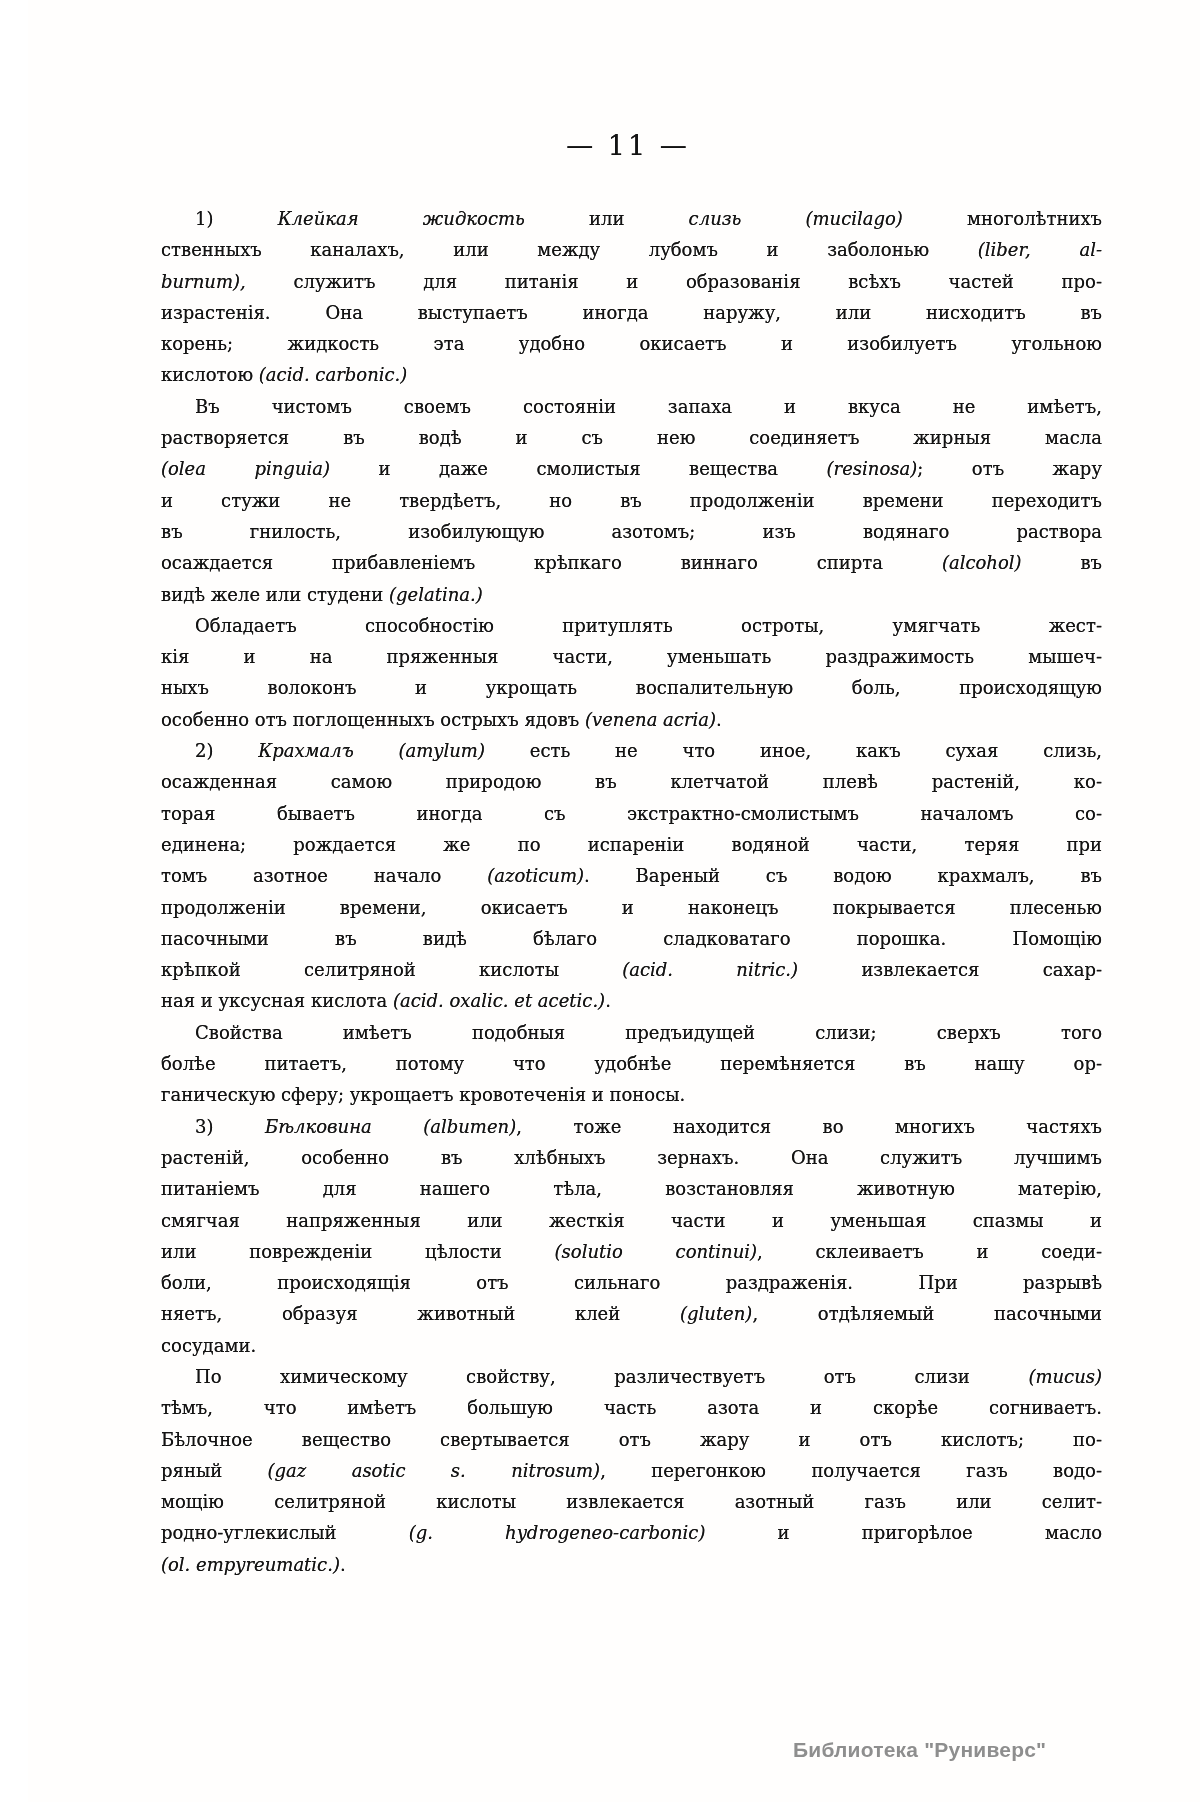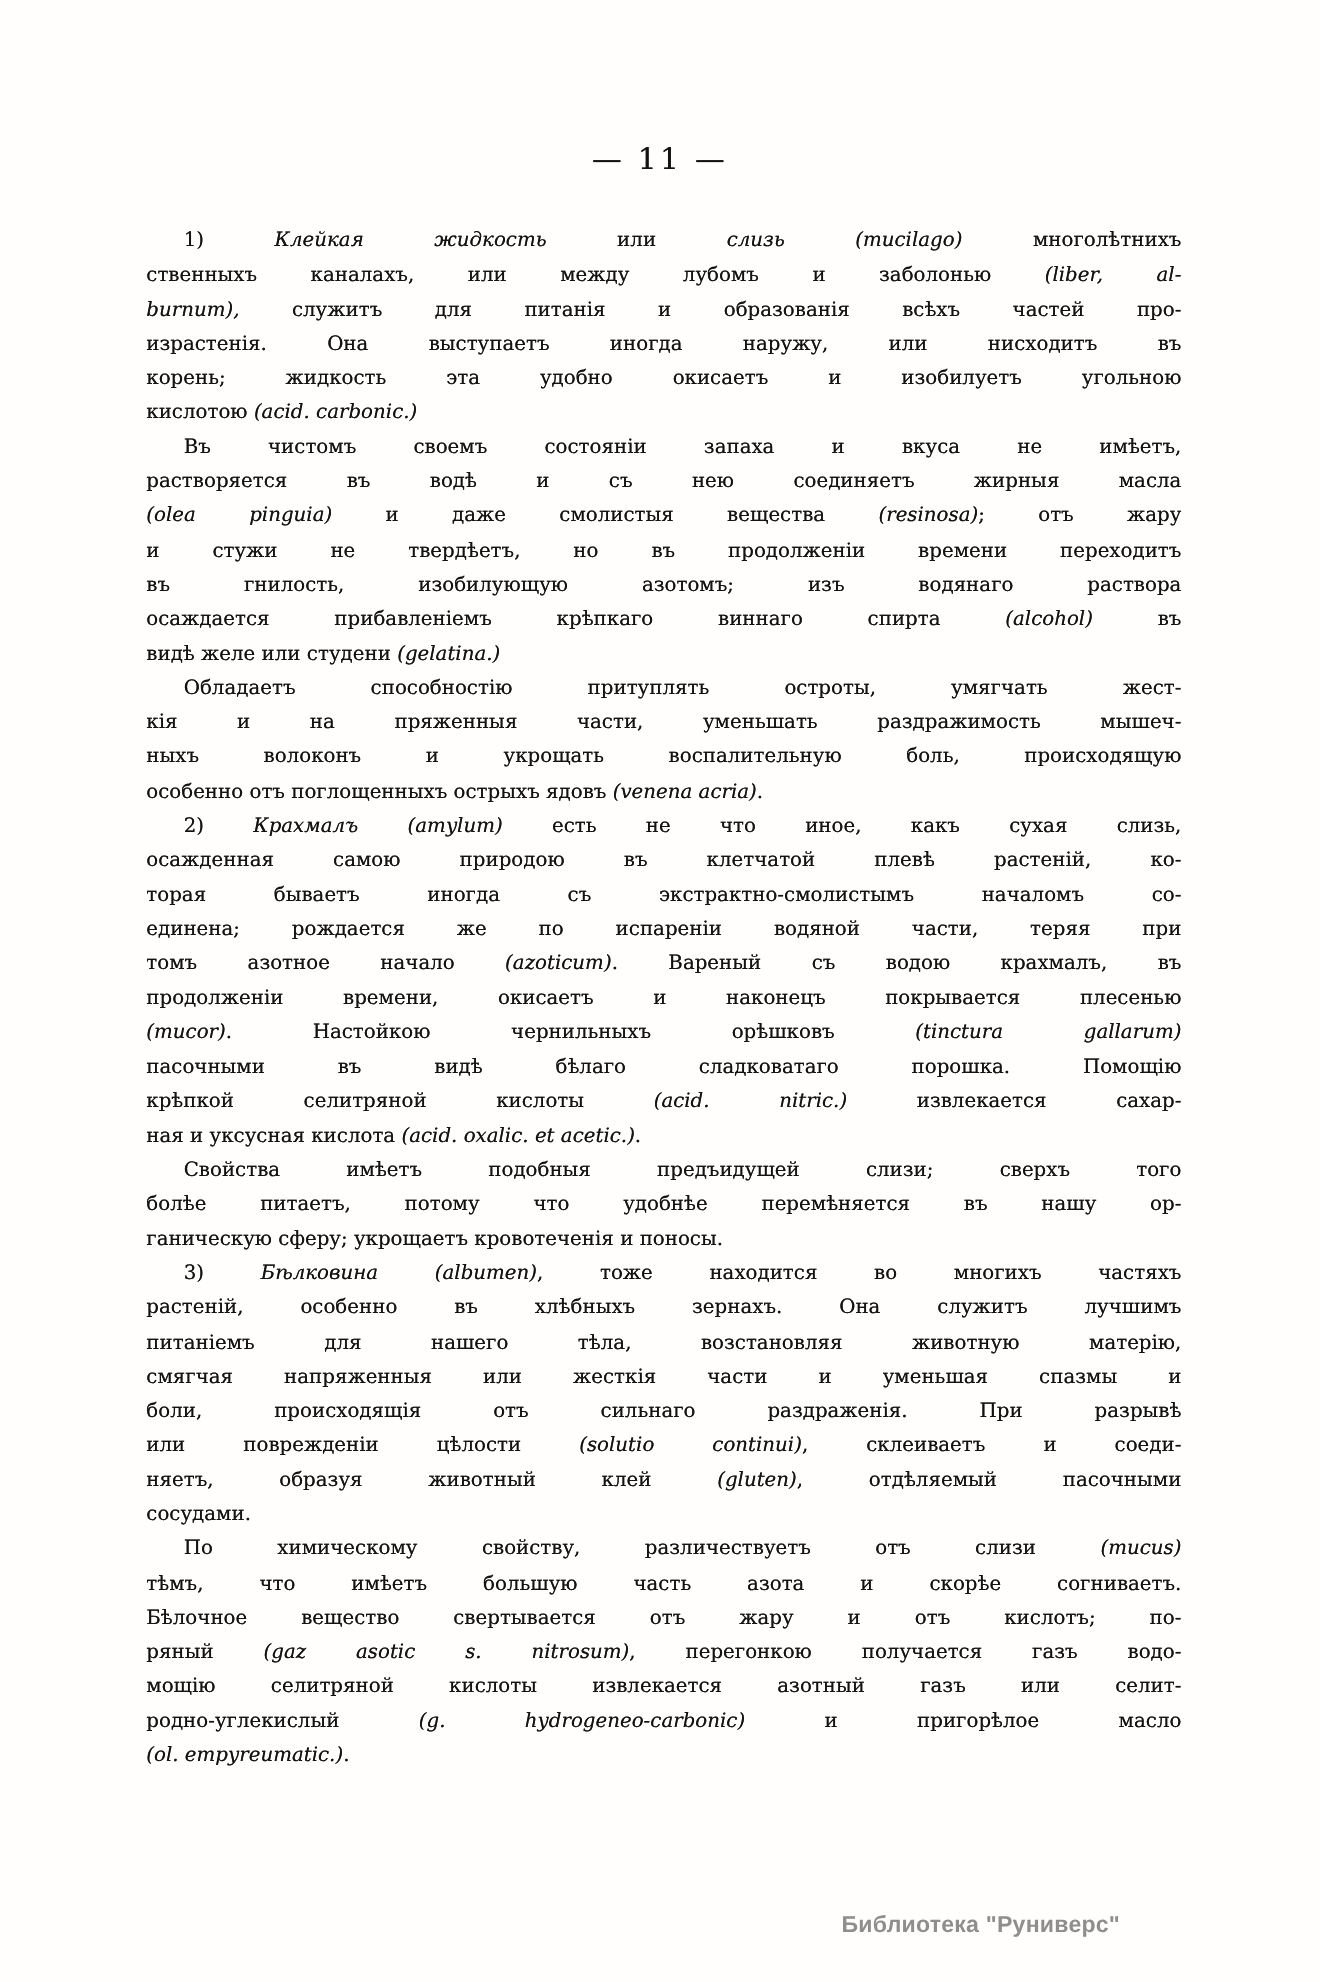--- a/index.html
+++ b/index.html
@@ -4,21 +4,21 @@
 <style>
   html, body { margin: 0; padding: 0; }
   body {
     width: 1200px; height: 1802px;
     background: #ffffff;
     font-family: "DejaVu Serif", serif;
     color: #131313;
     position: relative;
     overflow: hidden;
   }
-  .sheet { position: absolute; inset: 0; background: #fffefd; }
+  .sheet { position: absolute; inset: 0; background: #fffefd; margin-left: 28px; }
   .page-number {
     position: absolute; top: 130px; left: 0; width: 1200px;
     text-align: center;
     font-size: 27px; letter-spacing: 3px;
     text-shadow: 0 0 0.5px rgba(0,0,0,0.75);
   }
   .text-block {
     position: absolute; top: 203px; left: 133px; width: 941px;
     font-size: 18px; line-height: 31.3px;
     text-shadow: 0 0 0.5px rgba(0,0,0,0.75);
@@ -73,37 +73,36 @@
         <div class="line"><span>ныхъ волоконъ и укрощать воспалительную боль, происходящую</span></div>
         <div class="line last"><span>особенно отъ поглощенныхъ острыхъ ядовъ </span><span class="it">(venena acria)</span><span>.</span></div>
       </div>
       <div class="para">
         <div class="line first"><span>2) </span><span class="it">Крахмалъ (amylum)</span><span> есть не что иное, какъ сухая слизь,</span></div>
         <div class="line"><span>осажденная самою природою  въ  клетчатой  плевѣ  растеній,  ко-</span></div>
         <div class="line"><span>торая бываетъ иногда съ экстрактно-смолистымъ  началомъ  со-</span></div>
         <div class="line"><span>единена; рождается же по испареніи водяной части, теряя при</span></div>
         <div class="line"><span>томъ азотное начало </span><span class="it">(azoticum)</span><span>. Вареный съ водою крахмалъ, въ</span></div>
         <div class="line"><span>продолженіи времени, окисаетъ и наконецъ покрывается плесенью</span></div>
-        <div class="line"><span class="it">(mucor)</span><span>.  Настойкою чернильныхъ орѣшковъ  </span><span class="it">(tinctura gallarum)</span></div>
         <div class="line"><span>пасочными  въ  видѣ  бѣлаго  сладковатаго  порошка.  Помощію</span></div>
         <div class="line"><span>крѣпкой селитряной кислоты </span><span class="it">(acid. nitric.)</span><span> извлекается  сахар-</span></div>
         <div class="line last"><span>ная и уксусная кислота </span><span class="it">(acid. oxalic. et acetic.)</span><span>.</span></div>
       </div>
       <div class="para">
         <div class="line first"><span>Свойства имѣетъ подобныя предъидущей слизи; сверхъ  того</span></div>
         <div class="line"><span>болѣе питаетъ, потому что удобнѣе перемѣняется въ нашу  ор-</span></div>
         <div class="line last"><span>ганическую сферу; укрощаетъ кровотеченія и поносы.</span></div>
       </div>
       <div class="para">
         <div class="line first"><span>3) </span><span class="it">Бѣлковина (albumen)</span><span>, тоже находится во многихъ частяхъ</span></div>
         <div class="line"><span>растеній, особенно въ хлѣбныхъ зернахъ.  Она служитъ лучшимъ</span></div>
         <div class="line"><span>питаніемъ для нашего тѣла,  возстановляя  животную  матерію,</span></div>
         <div class="line"><span>смягчая напряженныя или жесткія части и уменьшая спазмы и</span></div>
+        <div class="line"><span>или поврежденіи цѣлости </span><span class="it">(solutio continui)</span><span>,  склеиваетъ  и  соеди-</span></div>
         <div class="line"><span>боли, происходящія  отъ  сильнаго  раздраженія.  При  разрывѣ</span></div>
-        <div class="line"><span>или поврежденіи цѣлости </span><span class="it">(solutio continui)</span><span>,  склеиваетъ  и  соеди-</span></div>
         <div class="line"><span>няетъ, образуя животный клей </span><span class="it">(gluten)</span><span>,  отдѣляемый  пасочными</span></div>
         <div class="line last"><span>сосудами.</span></div>
       </div>
       <div class="para">
         <div class="line first"><span>По химическому свойству, различествуетъ отъ слизи </span><span class="it">(mucus)</span></div>
         <div class="line"><span>тѣмъ,  что  имѣетъ  большую  часть  азота  и  скорѣе  согниваетъ.</span></div>
         <div class="line"><span>Бѣлочное вещество  свертывается  отъ  жару  и  отъ  кислотъ;  по-</span></div>
         <div class="line"><span>ряный </span><span class="it">(gaz asotic s. nitrosum)</span><span>, перегонкою  получается  газъ  водо-</span></div>
         <div class="line"><span>мощію селитряной кислоты извлекается азотный газъ или селит-</span></div>
         <div class="line"><span>родно-углекислый  </span><span class="it">(g. hydrogeneo-carbonic)</span><span>  и  пригорѣлое  масло</span></div>

